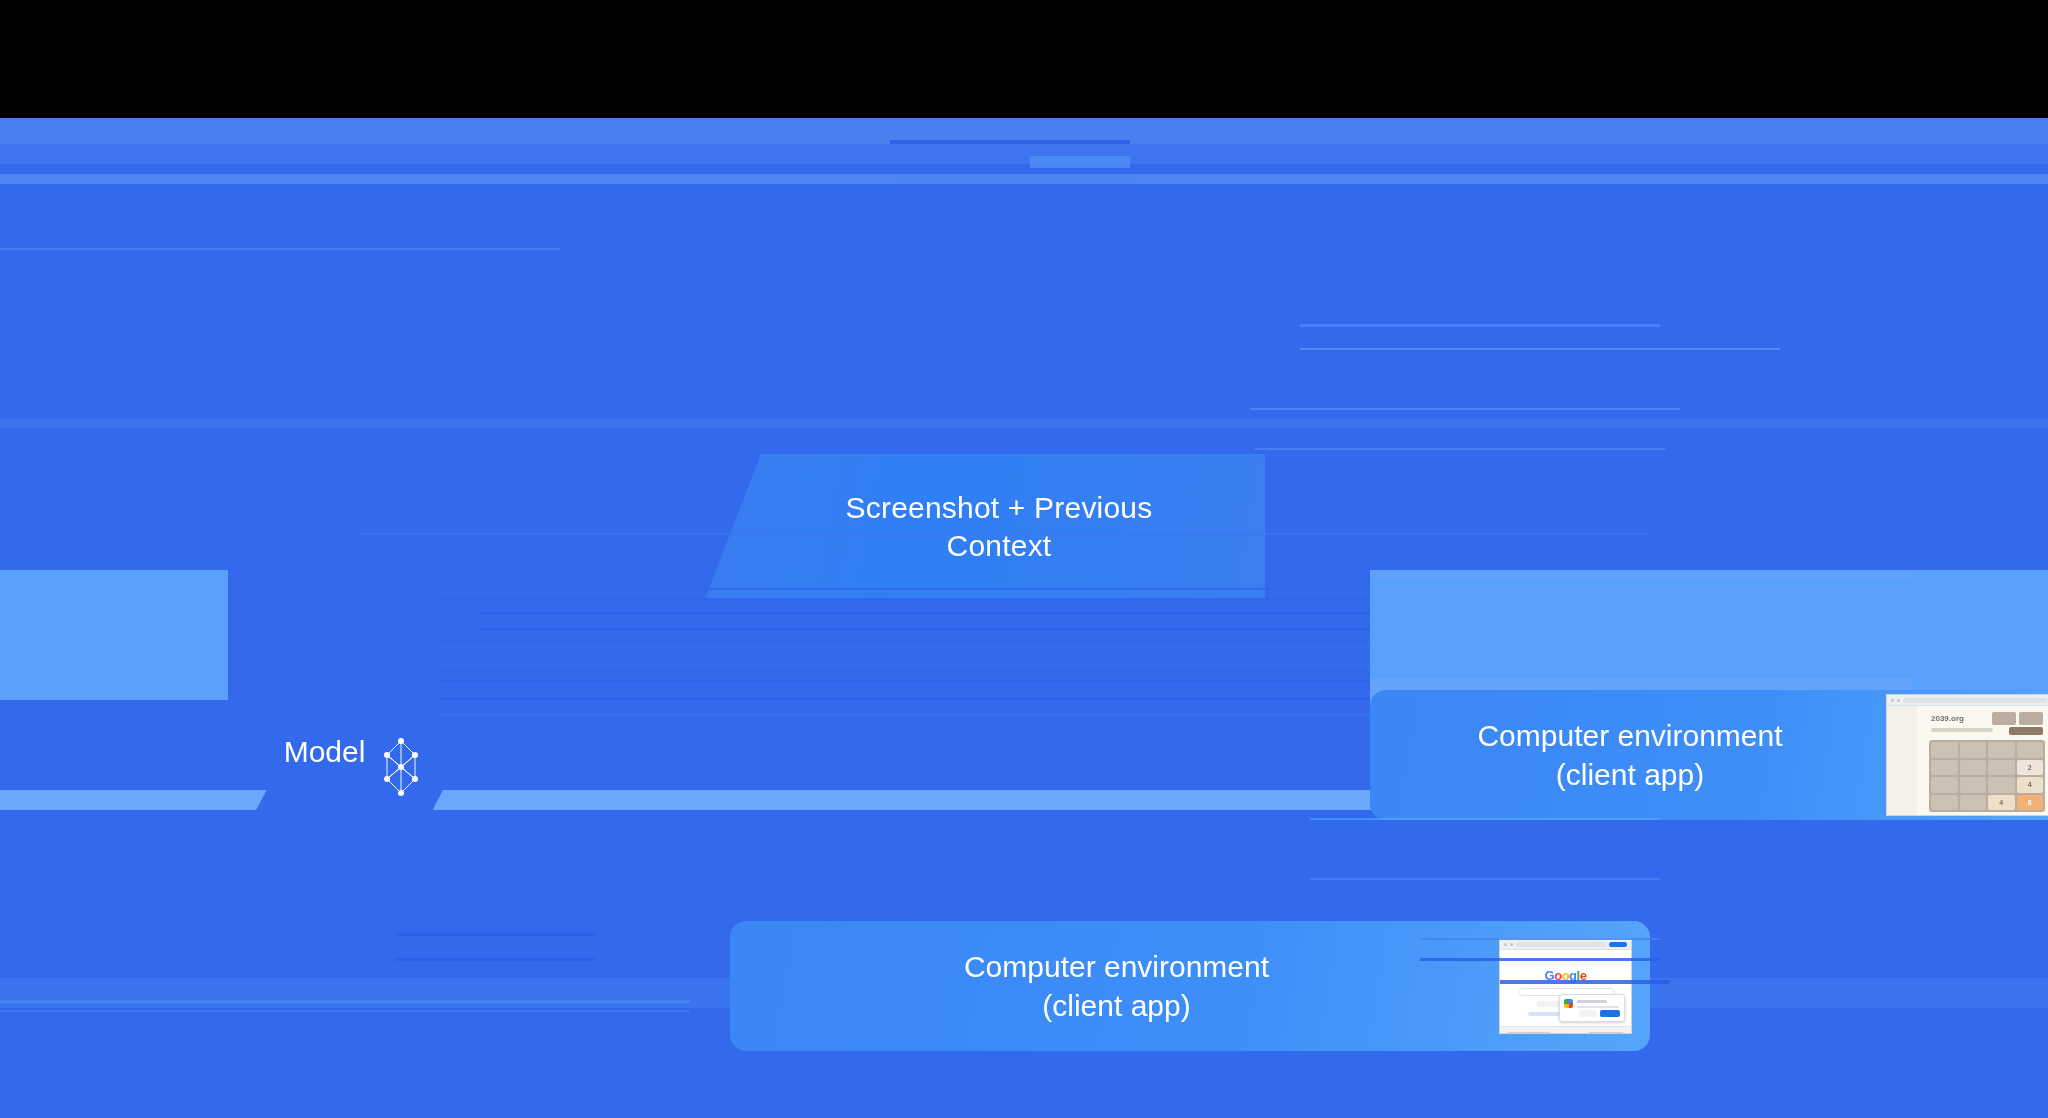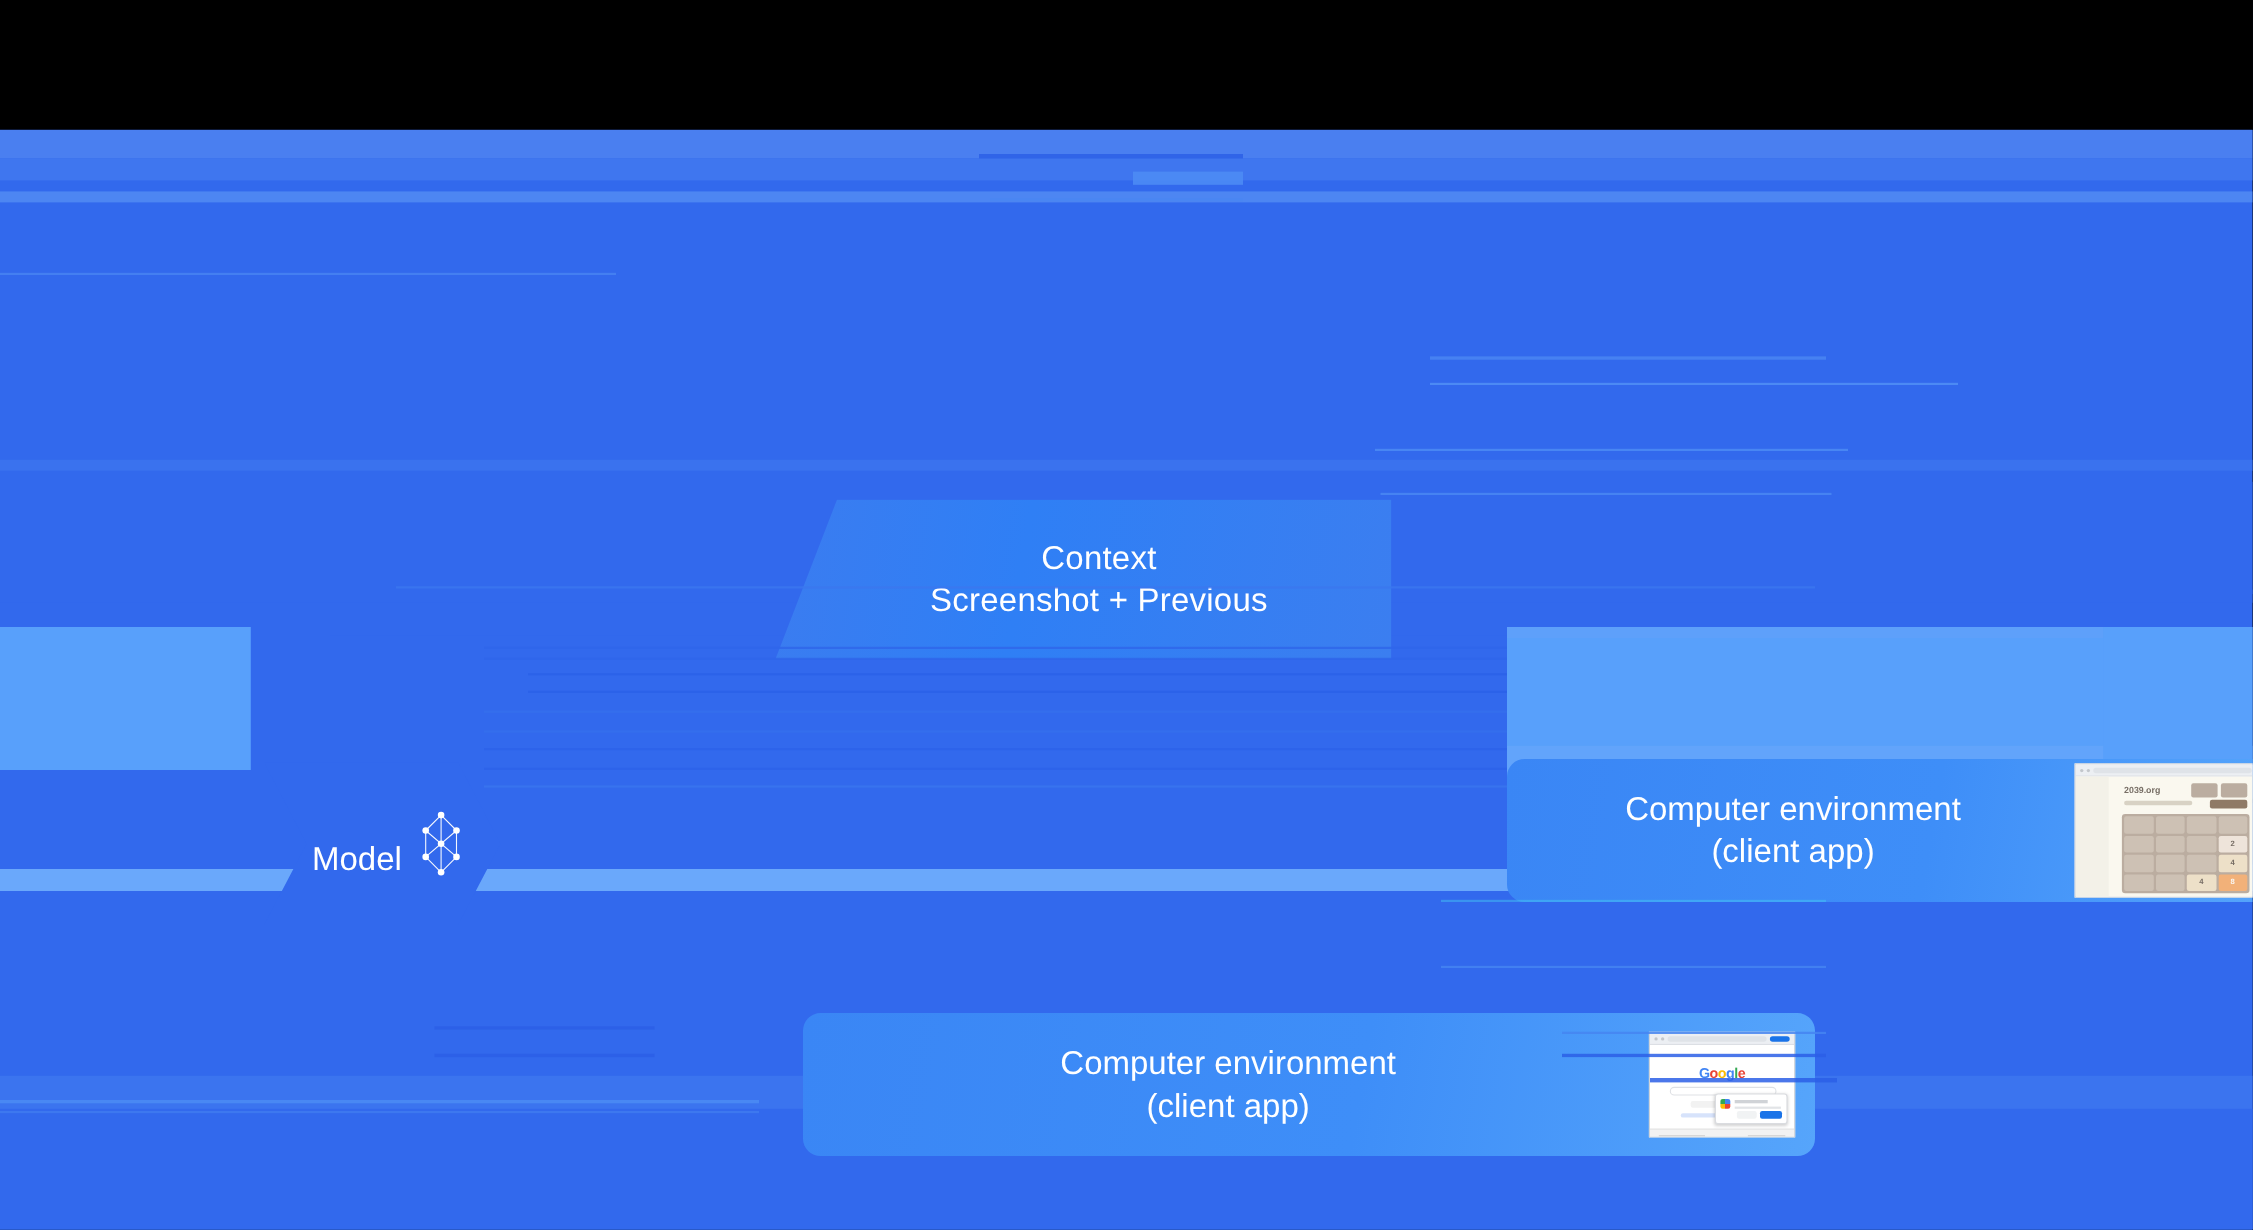--- a/index.html
+++ b/index.html
@@ -62,21 +62,21 @@
     transform: translateX(14px);
   }
 
   
   .model-arrow {
     left: 240px; top: 575px;
     width: 215px; height: 148px;
     background: #3269ed;
     clip-path: polygon(0% 0%, 82% 0%, 100% 50%, 82% 100%, 0% 100%, 18% 50%);
   }
-  .model-row { display: flex; align-items: flex-end; gap: 14px; transform: translateX(6px); }
+  .model-row { display: flex; align-items: flex-start; gap: 14px; transform: translateX(6px); }
   .model-row .lbl { font-size: 30px; font-weight: 400; }
 
   
   .nn { width: 44px; height: 64px; }
 
   
   .env-card {
     position: absolute;
     border-radius: 16px;
     background: linear-gradient(100deg, #3a86f5 0%, #3e8ef8 55%, #56a5fb 100%);
@@ -200,22 +200,22 @@
     <div style="position:absolute; left:0; top:452px; width:300px; height:130px;
                 background:#58a0fb;"></div>
     <div style="position:absolute; left:0; top:452px; width:300px; height:130px;
                 background:#3269ed; clip-path:polygon(76% 0, 100% 0, 100% 100%, 76% 100%);"></div>
 
     <div style="position:absolute; left:1912px; top:452px; width:136px; height:130px;
                 background:#58a0fb;"></div>
 
     <div class="chev ctx-arrow">
       <div class="lbl">
+        <div>Screenshot + Previous</div>
         <div>Context</div>
-        <div>Screenshot + Previous</div>
       </div>
     </div>
 
     <div class="chev model-arrow">
       <div class="model-row">
         <span class="lbl">Model</span>
         <span class="nn">
           <svg viewBox="0 0 44 64" width="44" height="64" aria-hidden="true">
             <g stroke="#ffffff" stroke-width="1" fill="none" opacity=".95">
               <path d="M22 6 L8 20 M22 6 L36 20 M22 6 L22 20

